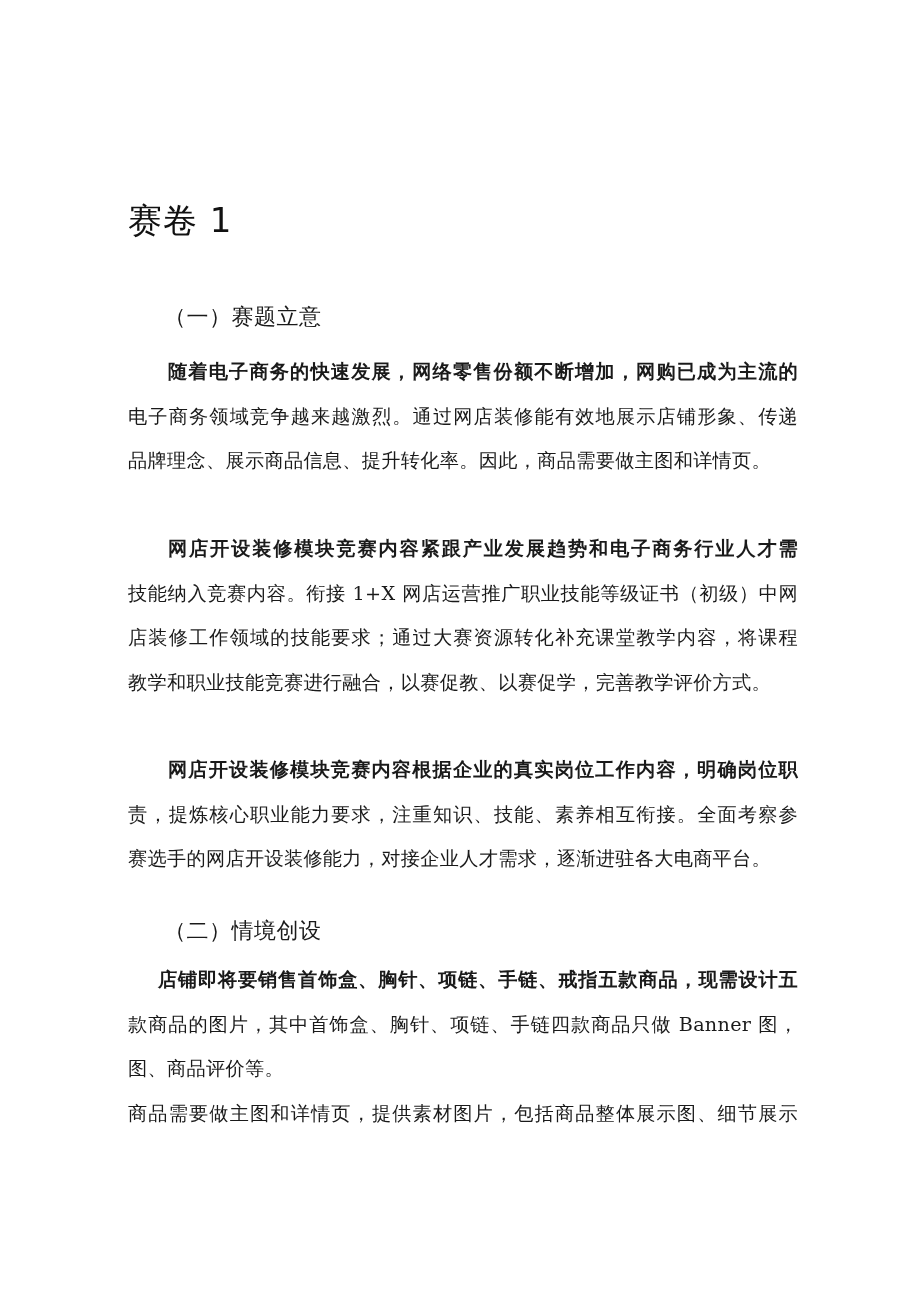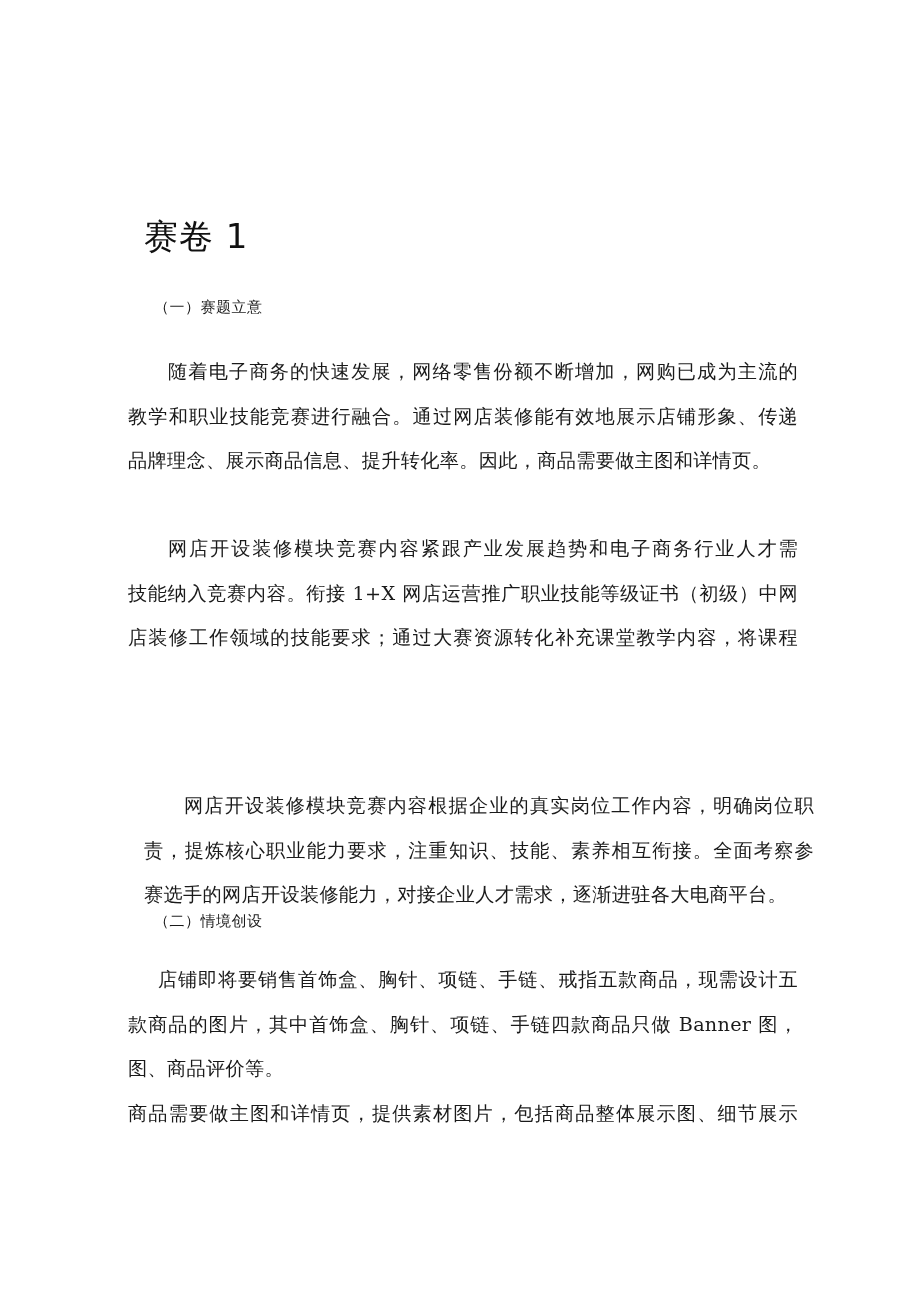--- a/index.html
+++ b/index.html
@@ -24,30 +24,30 @@
       background: #ffffff;
     }
     .doc-title {
       position: absolute;
       left: 128px;
       top: 198px;
       font-size: 34px;
       line-height: 44px;
       font-family: "DejaVu Sans", "Liberation Sans", sans-serif;
       font-weight: normal;
-      margin: 16px;
+      margin: 0;
       color: #111;
       letter-spacing: 1px;
     }
     .section-heading {
       position: absolute;
       left: 148px;
-      font-size: 15px;
+      font-size: 22px;
       line-height: 30px;
-      margin: 6px;
+      margin: 16px;
       font-weight: normal;
       color: #1a1a1a;
       letter-spacing: 0.5px;
     }
     .para {
       position: absolute;
       left: 128px;
       width: 670px;
       margin: 0;
       font-size: 19.2px;
@@ -56,48 +56,50 @@
       letter-spacing: 0.3px;
     }
     .para .line {
       display: block;
       white-space: nowrap;
       text-align: justify;
       text-align-last: justify;
     }
     .para .line.first {
       padding-left: 40px;
+      font-weight: bold;
     }
     .para .line.last {
       text-align-last: left;
     }
     .para2 .line.first { padding-left: 30px; }
   </style>
 </head>
 <body>
 
 <div class="page">
 
   <h1 class="doc-title">赛卷 1</h1>
 
   <h2 class="section-heading" style="top:286px;">（一）赛题立意</h2>
 
   <p class="para" style="top:350px;">
     <span class="line first">随着电子商务的快速发展，网络零售份额不断增加，网购已成为主流的</span>
-    <span class="line">教学和职业技能竞赛进行融合。通过网店装修能有效地展示店铺形象、传递</span>
+    <span class="line">电子商务领域竞争越来越激烈。通过网店装修能有效地展示店铺形象、传递</span>
     <span class="line last">品牌理念、展示商品信息、提升转化率。因此，商品需要做主图和详情页。</span>
   </p>
 
   <p class="para" style="top:527px;">
     <span class="line first">网店开设装修模块竞赛内容紧跟产业发展趋势和电子商务行业人才需</span>
     <span class="line">技能纳入竞赛内容。衔接 1+X 网店运营推广职业技能等级证书（初级）中网</span>
     <span class="line">店装修工作领域的技能要求；通过大赛资源转化补充课堂教学内容，将课程</span>
+    <span class="line last">教学和职业技能竞赛进行融合，以赛促教、以赛促学，完善教学评价方式。</span>
   </p>
 
-  <p class="para" style="top:784px;margin-left:16px;">
+  <p class="para" style="top:748px;">
     <span class="line first">网店开设装修模块竞赛内容根据企业的真实岗位工作内容，明确岗位职</span>
     <span class="line">责，提炼核心职业能力要求，注重知识、技能、素养相互衔接。全面考察参</span>
     <span class="line last">赛选手的网店开设装修能力，对接企业人才需求，逐渐进驻各大电商平台。</span>
   </p>
 
   <h2 class="section-heading" style="top:900px;">（二）情境创设</h2>
 
   <p class="para para2" style="top:958px;">
     <span class="line first">店铺即将要销售首饰盒、胸针、项链、手链、戒指五款商品，现需设计五</span>
     <span class="line">款商品的图片，其中首饰盒、胸针、项链、手链四款商品只做 Banner 图，</span>

